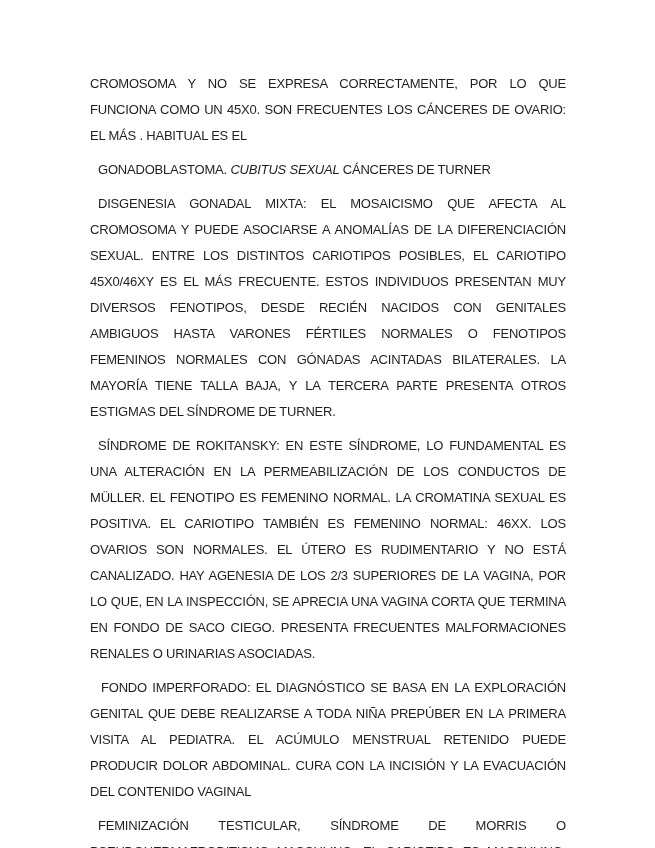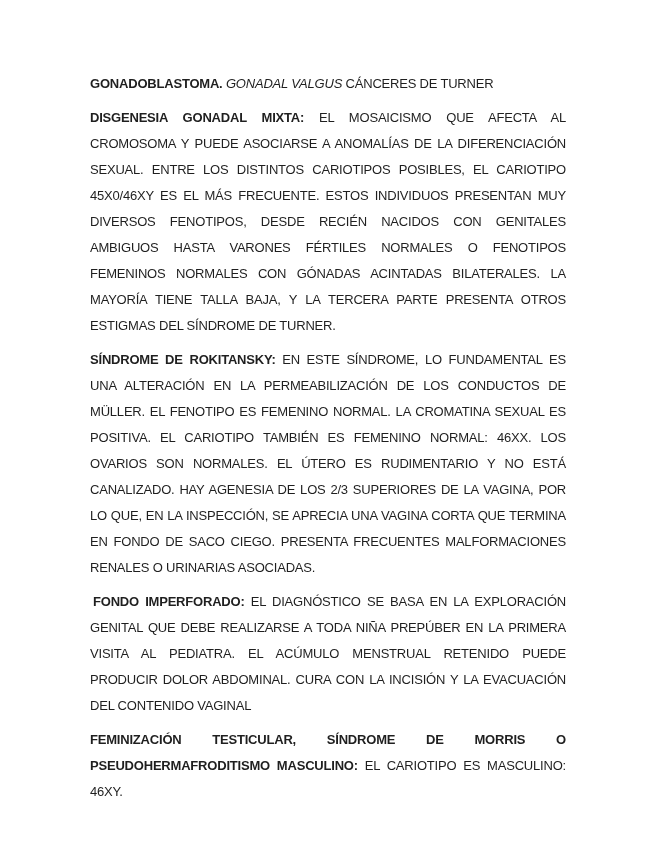--- a/index.html
+++ b/index.html
@@ -30,31 +30,32 @@
     letter-spacing: -0.2px;
   }
   p.para {
     margin: 0 0 8px 0;
     text-align: justify;
     text-align-last: left;
   }
   p.para-indent-sm {
     text-indent: 3px;
   }
-  .run-bold   { font-weight: bold; }
+  .run-bold   { font-weight: normal; margin-left: 8px; }
   .run-italic { font-style: italic; }
 </style>
 </head>
 <body>
 
 <div class="page">
   <div class="text-block">
 
+    <p class="para"><span class="run">CROMOSOMA Y NO SE EXPRESA CORRECTAMENTE, POR LO QUE FUNCIONA COMO UN 45X0. SON FRECUENTES LOS CÁNCERES DE OVARIO: EL MÁS . HABITUAL ES EL</span></p>
 
-    <p class="para"><span class="run run-bold">GONADOBLASTOMA. </span><span class="run run-italic">GONADAL VALGUS </span><span class="run">CÁNCERES DE TURNER</span></p>
+    <p class="para"><span class="run run-bold">GONADOBLASTOMA. </span><span class="run run-italic">CUBITUS SEXUAL </span><span class="run">CÁNCERES DE TURNER</span></p>
 
     <p class="para"><span class="run run-bold">DISGENESIA GONADAL MIXTA: </span><span class="run">EL MOSAICISMO QUE AFECTA AL CROMOSOMA Y PUEDE ASOCIARSE A ANOMALÍAS DE LA DIFERENCIACIÓN SEXUAL. ENTRE LOS DISTINTOS CARIOTIPOS POSIBLES, EL CARIOTIPO 45X0/46XY ES EL MÁS FRECUENTE. ESTOS INDIVIDUOS PRESENTAN MUY DIVERSOS FENOTIPOS, DESDE RECIÉN NACIDOS CON GENITALES AMBIGUOS HASTA VARONES FÉRTILES NORMALES O FENOTIPOS FEMENINOS NORMALES CON GÓNADAS ACINTADAS BILATERALES. LA MAYORÍA TIENE TALLA BAJA, Y LA TERCERA PARTE PRESENTA OTROS ESTIGMAS DEL SÍNDROME DE TURNER.</span></p>
 
     <p class="para"><span class="run run-bold">SÍNDROME DE ROKITANSKY: </span><span class="run">EN ESTE SÍNDROME, LO FUNDAMENTAL ES UNA ALTERACIÓN EN LA PERMEABILIZACIÓN DE LOS CONDUCTOS DE MÜLLER. EL FENOTIPO ES FEMENINO NORMAL. LA CROMATINA SEXUAL ES POSITIVA. EL CARIOTIPO TAMBIÉN ES FEMENINO NORMAL: 46XX. LOS OVARIOS SON NORMALES. EL ÚTERO ES RUDIMENTARIO Y NO ESTÁ CANALIZADO. HAY AGENESIA DE LOS 2/3 SUPERIORES DE LA VAGINA, POR LO QUE, EN LA INSPECCIÓN, SE APRECIA UNA VAGINA CORTA QUE TERMINA EN FONDO DE SACO CIEGO. PRESENTA FRECUENTES MALFORMACIONES RENALES O URINARIAS ASOCIADAS.</span></p>
 
     <p class="para para-indent-sm"><span class="run run-bold">FONDO IMPERFORADO: </span><span class="run">EL DIAGNÓSTICO SE BASA EN LA EXPLORACIÓN GENITAL QUE DEBE REALIZARSE A TODA NIÑA PREPÚBER EN LA PRIMERA VISITA AL PEDIATRA. EL ACÚMULO MENSTRUAL RETENIDO PUEDE PRODUCIR DOLOR ABDOMINAL. CURA CON LA INCISIÓN Y LA EVACUACIÓN DEL CONTENIDO VAGINAL</span></p>
 
     <p class="para"><span class="run run-bold">FEMINIZACIÓN TESTICULAR, SÍNDROME DE MORRIS O PSEUDOHERMAFRODITISMO MASCULINO: </span><span class="run">EL CARIOTIPO ES MASCULINO: 46XY.</span></p>
 
   </div>

